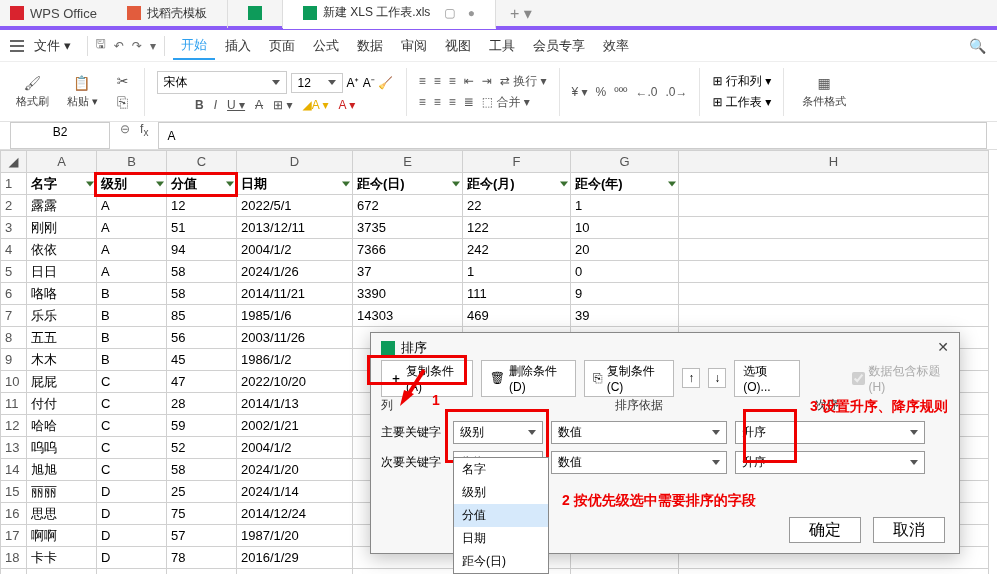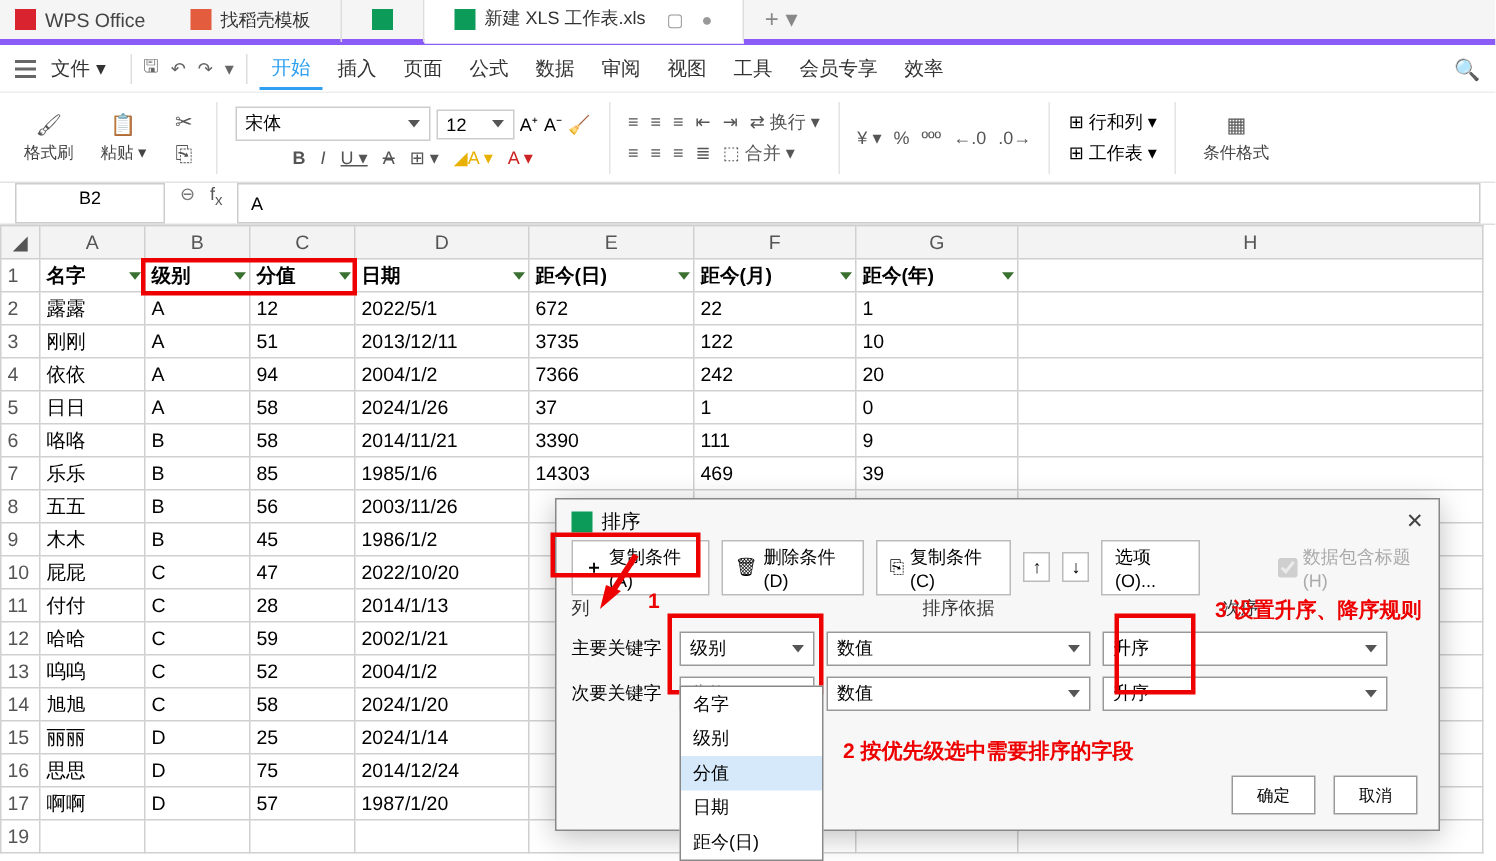--- a/index.html
+++ b/index.html
@@ -60,21 +60,21 @@
 .dialog-body { padding: 4px 10px; position: relative; }
 .cols-head { display: flex; gap: 40px; font-size: 12px; color: #333; margin-bottom: 6px; }
 .sort-row { display: flex; align-items: center; gap: 8px; margin-bottom: 6px; height: 24px; }
 .lbl { width: 64px; font-size: 12px; }
 .combo { border: 1px solid #999; background: #fff; font-size: 12px; padding: 2px 6px; display: flex; align-items: center; justify-content: space-between; }
 .arrow { width: 0; height: 0; border-left: 4px solid transparent; border-right: 4px solid transparent; border-top: 5px solid #555; margin-left: 4px; }
 .dropdown { position: absolute; left: 82px; top: 64px; width: 96px; background: #fff; border: 1px solid #888; z-index: 20; }
 .dropdown div { padding: 3px 8px; font-size: 12px; }
 .dropdown div.hl { background: #d6e9fb; }
 .dialog-footer { position: absolute; bottom: 10px; right: 14px; display: flex; gap: 12px; }
-.actionbtn { width: 56px; height: 26px; border: 1px solid #999; background: #fff; font-size: 11px; display: flex; align-items: center; justify-content: center; }
+.actionbtn { width: 72px; height: 26px; border: 1px solid #999; background: #fff; font-size: 16px; display: flex; align-items: center; justify-content: center; }
 
 .anno { position: absolute; color: #e00; font-weight: bold; font-size: 14px; z-index: 30; }
 .arrow-anno { position: absolute; z-index: 30; }
 </style>
 </head>
 <body>
 
 <div class="titlebar">
   <div class="appname">
     <span class="logo"></span>
@@ -409,20 +409,31 @@
           <td class="">啊啊</td>
           <td class="">D</td>
           <td class="num">57</td>
           <td class="num">1987/1/20</td>
           <td class="num"></td>
           <td class="num"></td>
           <td class="num"></td>
           <td></td>
         </tr>
         <tr>
+          <td class="rowhdr">18</td>
+          <td class="">卡卡</td>
+          <td class="">D</td>
+          <td class="num">78</td>
+          <td class="num">2016/1/29</td>
+          <td class="num"></td>
+          <td class="num"></td>
+          <td class="num"></td>
+          <td></td>
+        </tr>
+        <tr>
           <td class="rowhdr">19</td>
           <td></td>
           <td></td>
           <td></td>
           <td></td>
           <td></td>
           <td></td>
           <td></td>
           <td></td>
         </tr>

